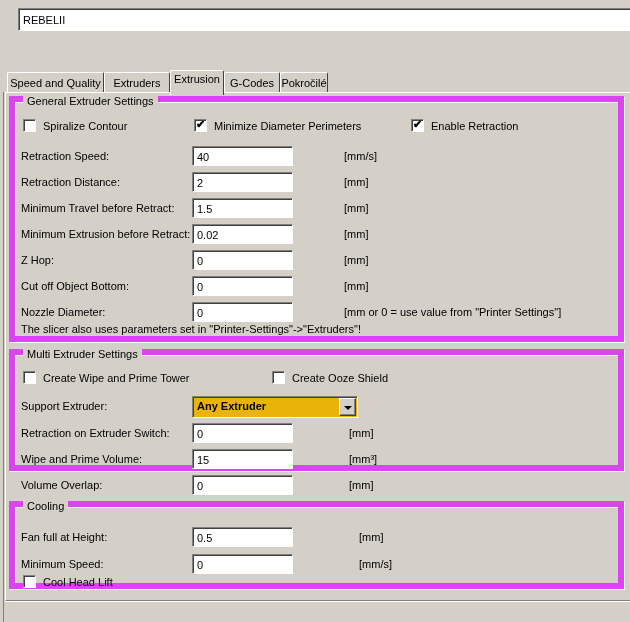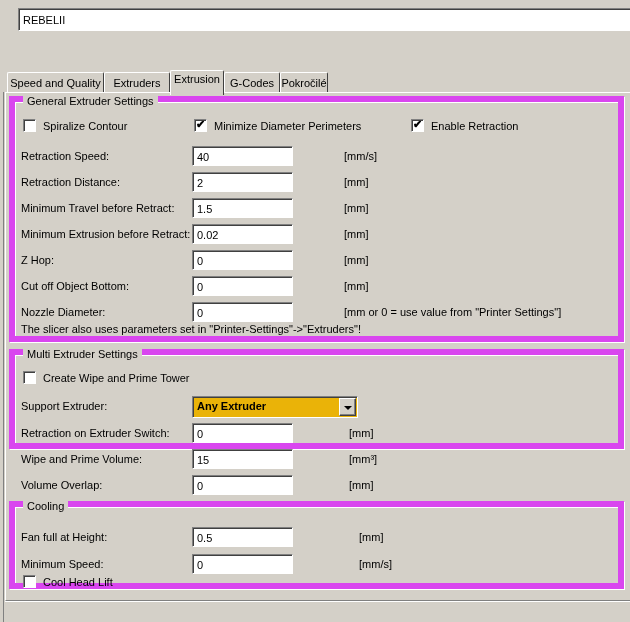--- a/index.html
+++ b/index.html
@@ -77,21 +77,21 @@
     left: 3px; width: 615px;
     border: 6px solid #d946ef;
     box-shadow: inset 1px 1px 0 #fff, 1px 1px 0 #fff;
   }
   .group-title {
     position: absolute; top: -7px; left: 8px;
     background: #d4d0c8; padding: 0 4px;
     white-space: nowrap;
   }
   .g-general { top: 3px;   height: 246px; }
-  .g-multi   { top: 256px; height: 100px; }
+  .g-multi   { top: 256px; height: 122px; }
   .g-cooling { top: 408px; height: 88px; }
 
   .row { position: absolute; left: 0; width: 100%; height: 22px; }
   .row .lbl  { position: absolute; left: 6px; top: 4px; white-space: nowrap; }
   .row .edit { left: 177px; top: 0; width: 101px; height: 20px; }
   .row .unit { position: absolute; top: 4px; white-space: nowrap; padding-left: 19px; }
   .g-general .row .unit { left: 310px; }
   .g-multi   .row .unit { left: 315px; }
   .g-cooling .row .unit { left: 325px; }
   .note { position: absolute; left: 6px; white-space: nowrap; }
@@ -227,20 +227,24 @@
       <div class="note" style="top:221px">The slicer also uses parameters set in "Printer-Settings"-&gt;"Extruders"!</div>
     </div>
 
     <div class="group g-multi">
       <span class="group-title">Multi Extruder Settings</span>
 
       <div class="cb-item" style="left:8px; top:15px">
         <span class="checkbox" data-checked="false"></span>
         <span class="cb-lbl">Create Wipe and Prime Tower</span>
       </div>
+      <div class="cb-item" style="left:257px; top:15px">
+        <span class="checkbox" data-checked="false"></span>
+        <span class="cb-lbl">Create Ooze Shield</span>
+      </div>
 
       <div class="row" style="top:41px; height:22px">
         <span class="lbl">Support Extruder:</span>
         <div class="combo">
           <span class="combo-value">Any Extruder</span>
           <span class="combo-btn">
               <span class="arrow-down"></span>
             </span>
         </div>
       </div>

